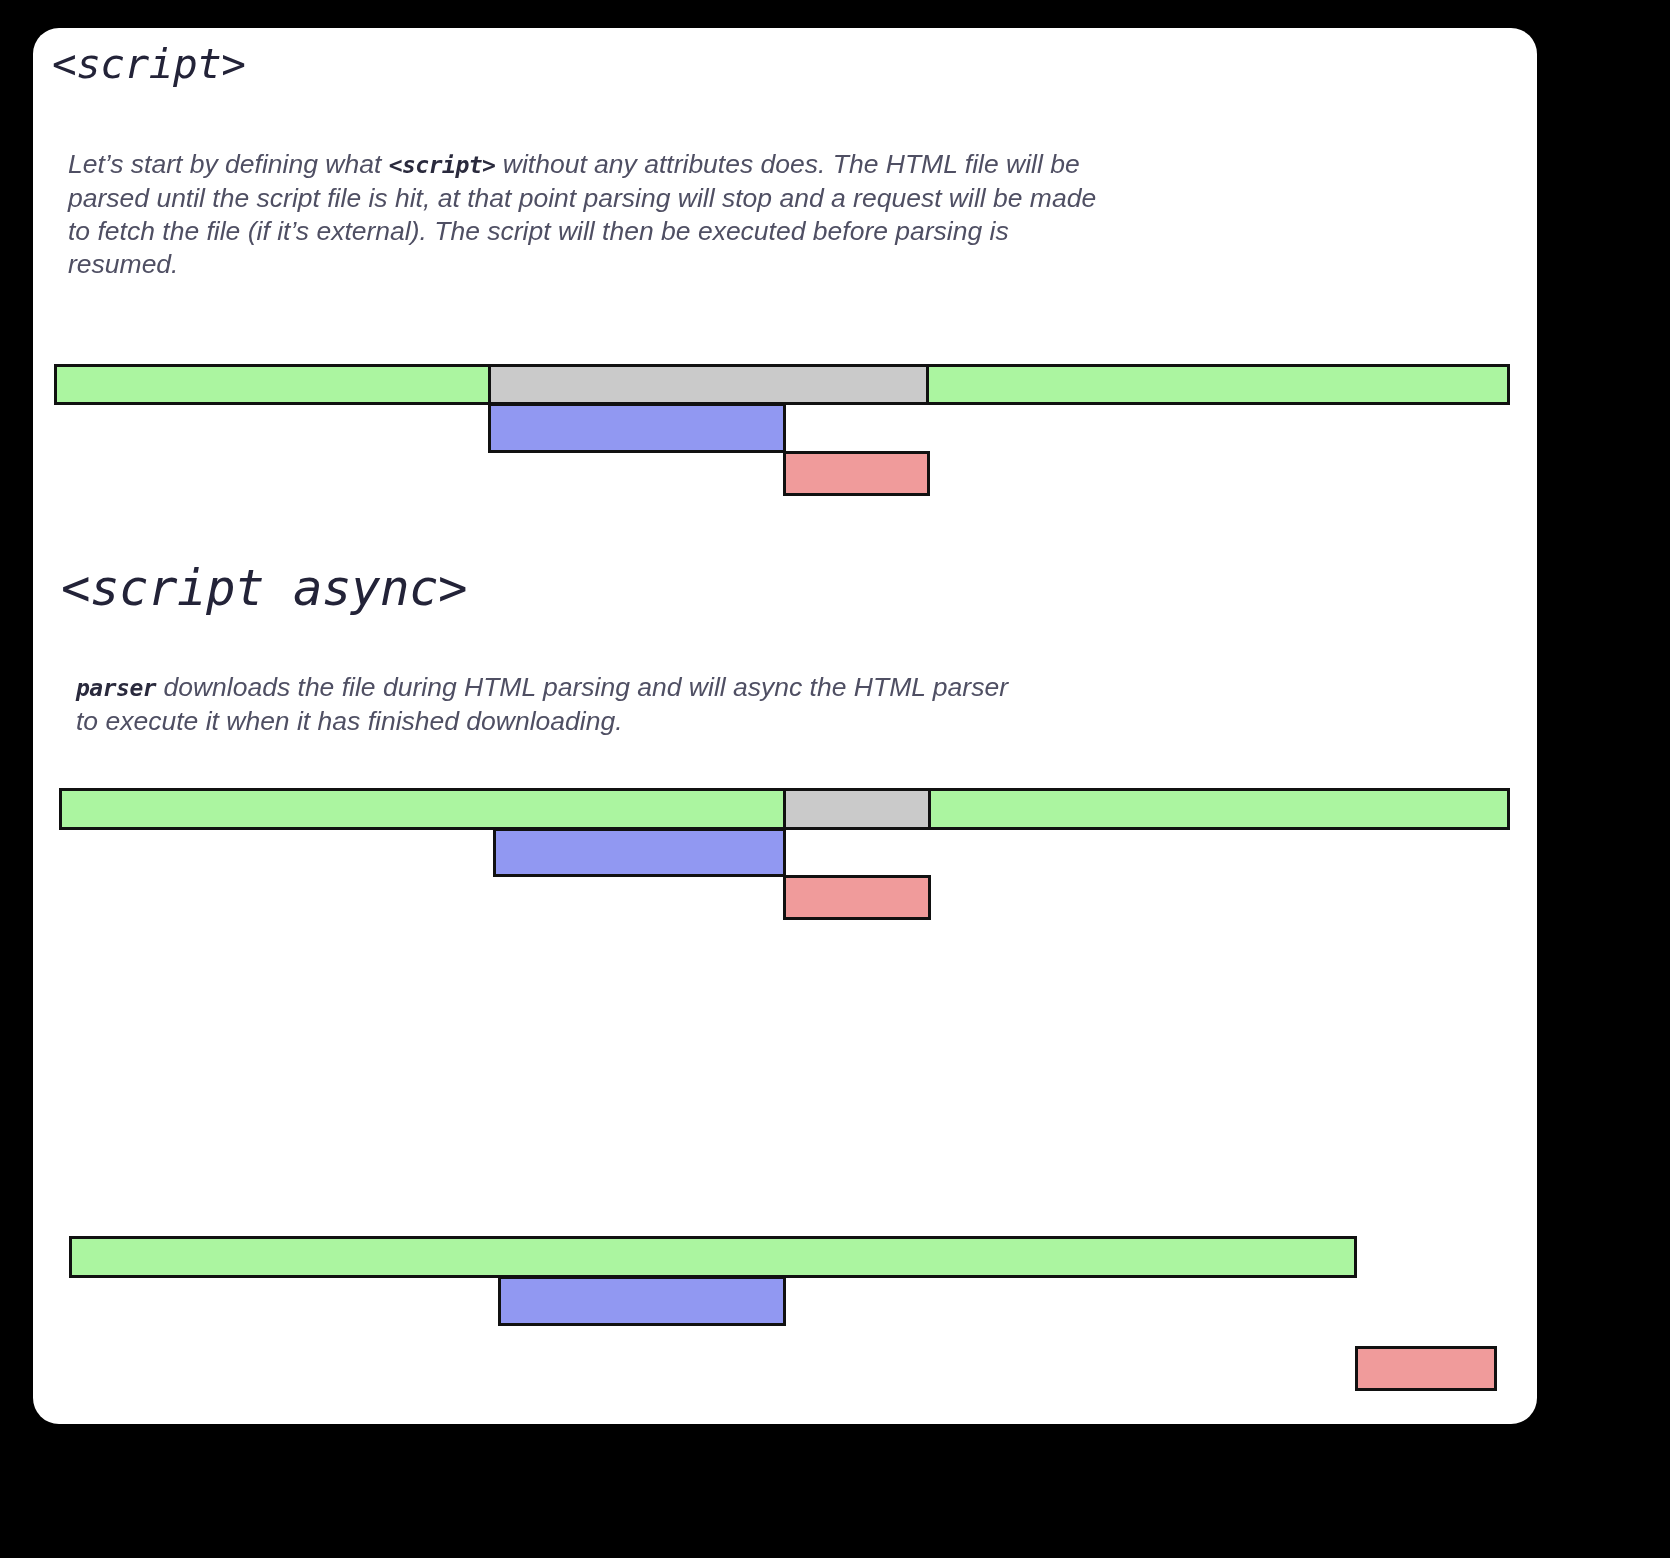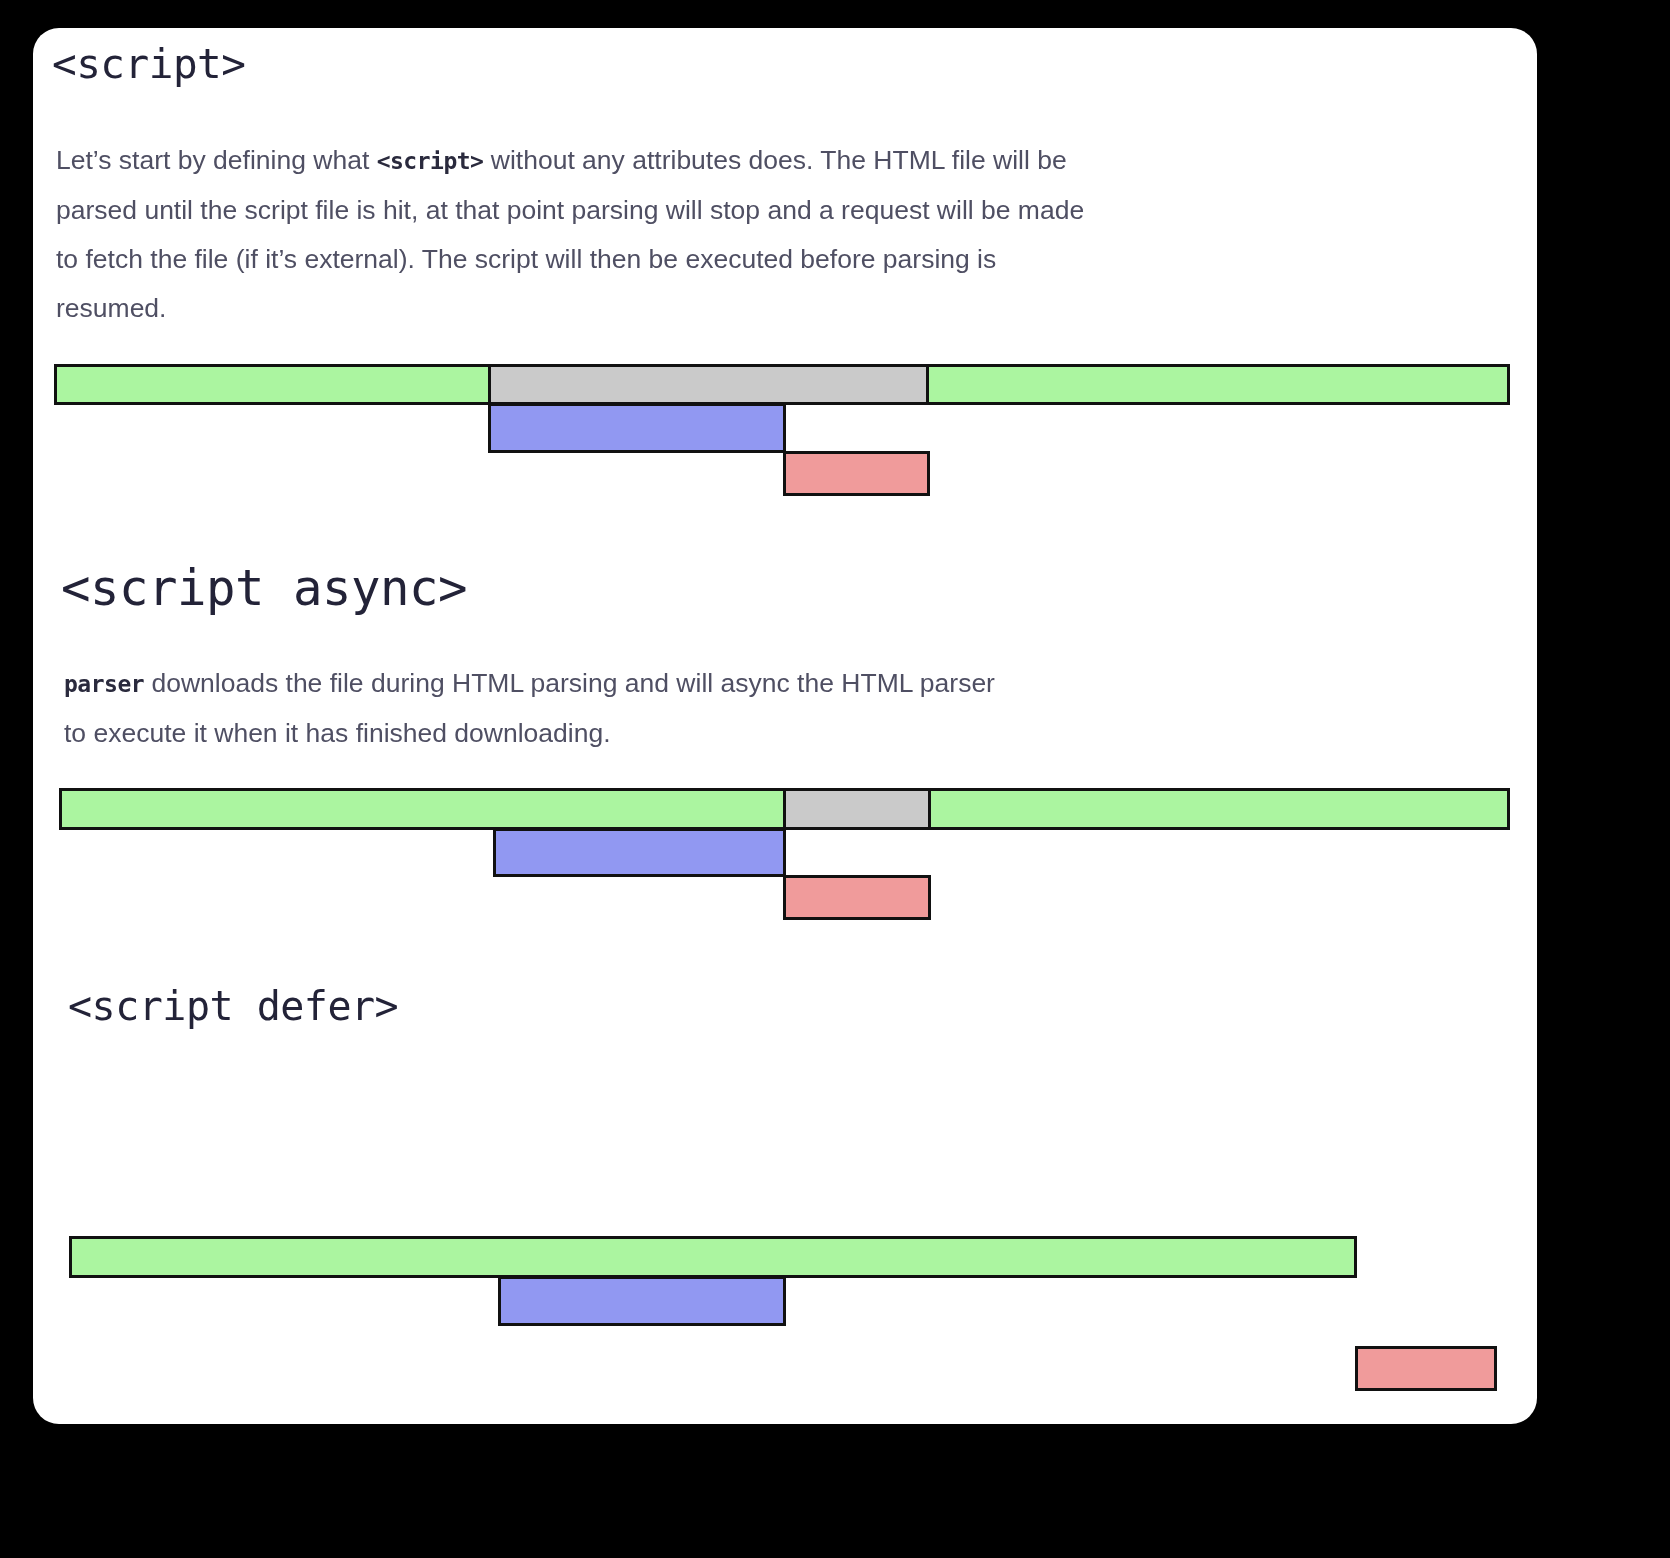--- a/index.html
+++ b/index.html
@@ -23,20 +23,21 @@
     background: #ffffff;
     border-radius: 26px;
     box-sizing: border-box;
     overflow: hidden;
   }
 
   .inner {
     position: relative;
     width: 100%;
     height: 100%;
+    font-style: italic;
   }
 
   h1.heading,
   h2.heading {
     font-family: "DejaVu Sans Mono", "Liberation Mono", monospace;
     color: #232338;
     font-weight: 400;
     margin: 0;
     letter-spacing: -0.5px;
     position: absolute;
@@ -53,24 +54,24 @@
     top: 532px;
   }
   .heading-3 {
     font-size: 40px;
     left: 35px;
     top: 955px;
   }
 
   p.para {
     position: absolute;
-    margin: 4px;
+    margin: 16px;
     color: #4f4f63;
     font-size: 26.5px;
-    line-height: 49px;
+    line-height: 33px;
     font-family: "Liberation Sans", sans-serif;
     font-weight: 300;
   }
   .para-1 { left: 19px; top: 104px; width: 1030px; }
   .para-2 { left: 27px; top: 627px; width: 960px; }
   .para-3 { left: 37px; top: 1048px; width: 1000px; }
 
   code, .code {
     font-family: "DejaVu Sans Mono", "Liberation Mono", monospace;
     font-size: 23px;
@@ -120,21 +121,20 @@
     </p>
 
     <div class="diagram" style="left:0; top:760px; width:1504px; height:150px;">
       <div class="bar green" style="left:26px;  top:0px;  width:727px; height:42px;"></div>
       <div class="bar gray" style="left:750px; top:0px;  width:148px; height:42px;"></div>
       <div class="bar green" style="left:895px; top:0px;  width:582px; height:42px;"></div>
       <div class="bar blue" style="left:460px; top:40px; width:293px; height:49px;"></div>
       <div class="bar red" style="left:750px; top:87px; width:148px; height:45px;"></div>
     </div>
 
-    <h2 class="heading heading-3">&lt;script defer&gt;</h2>
 
 
     <div class="diagram" style="left:0; top:1208px; width:1504px; height:180px;">
       <div class="bar green" style="left:36px;   top:0px;   width:1288px; height:42px;"></div>
       <div class="bar blue" style="left:465px;  top:40px;  width:288px;  height:50px;"></div>
       <div class="bar red" style="left:1322px; top:110px; width:142px;  height:45px;"></div>
     </div>
 
   </div>
 </div>

